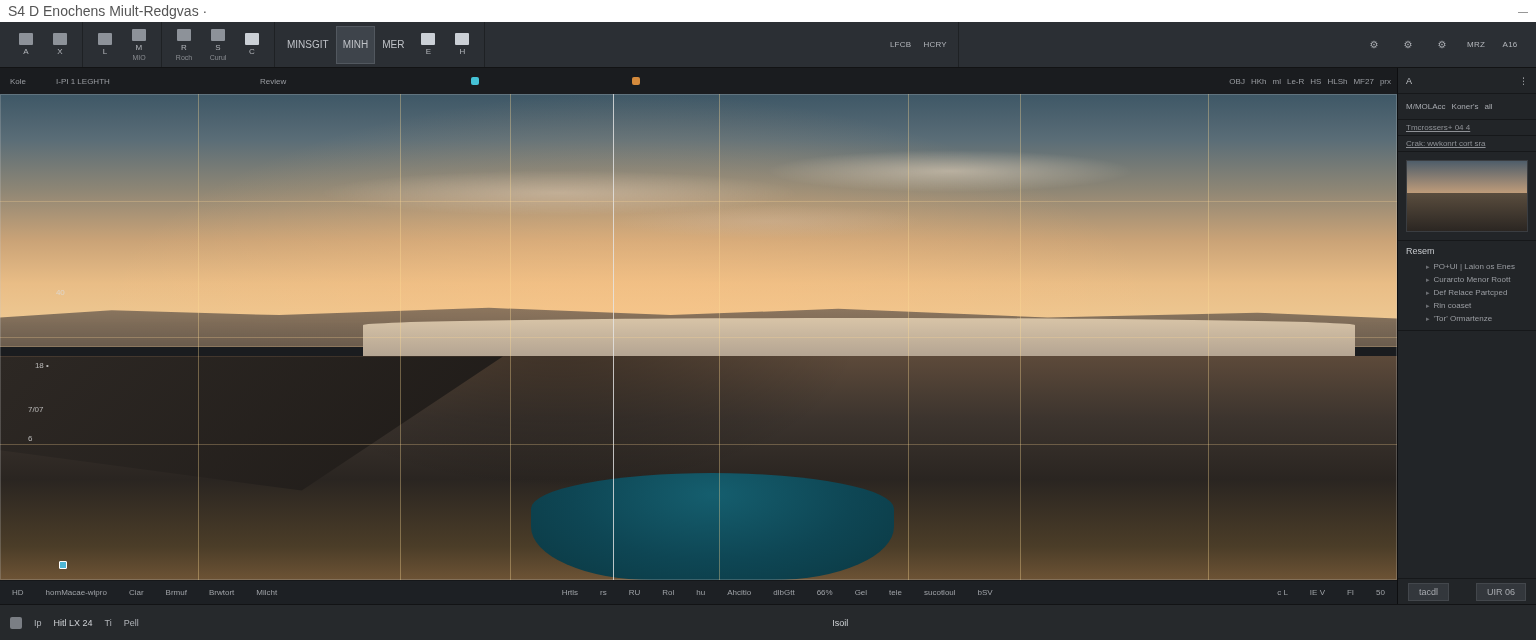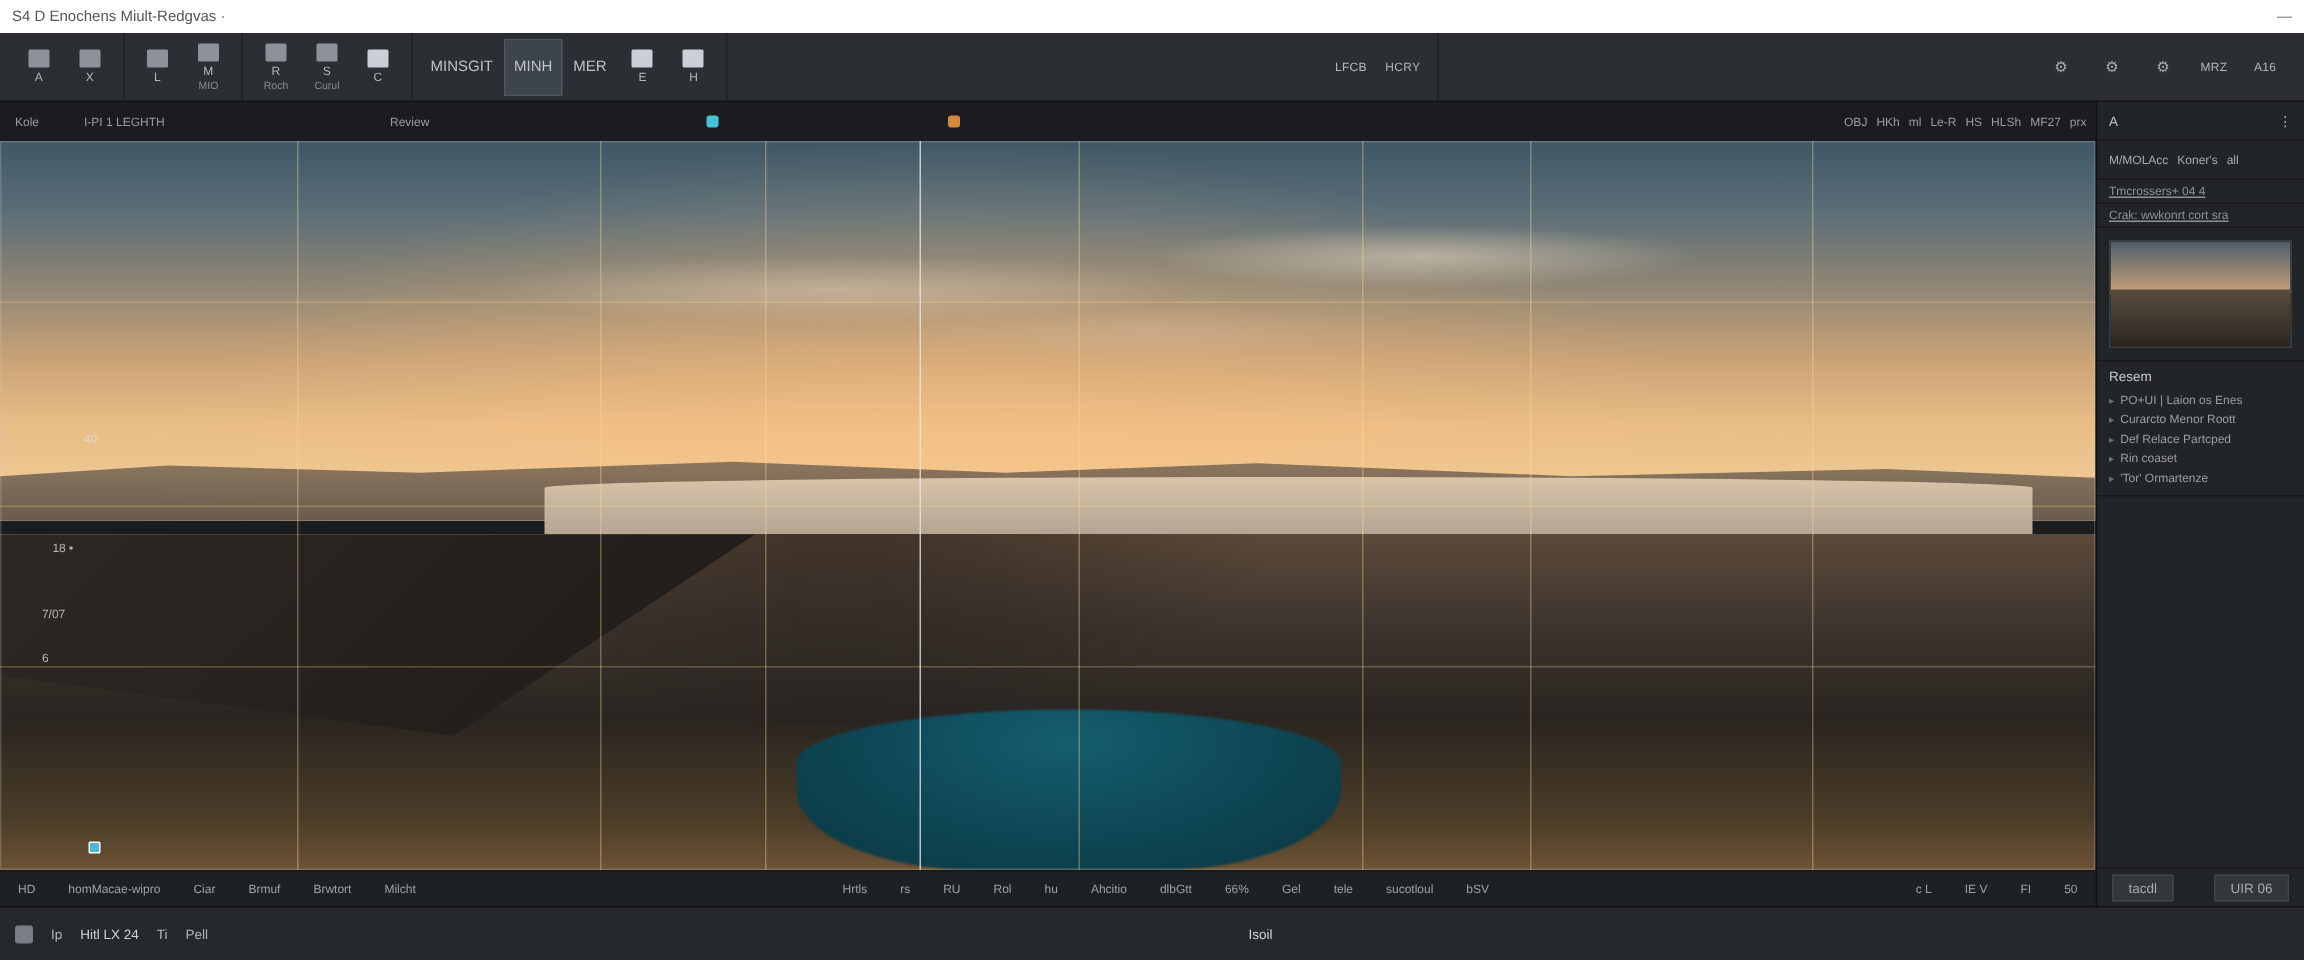--- a/index.html
+++ b/index.html
@@ -1,20 +1,20 @@
 <!DOCTYPE html>
 <html><head>
 <meta charset="utf-8">
 <style>
   * { margin: 0; padding: 0; box-sizing: border-box; }
   body { width: 1536px; height: 640px; overflow: hidden; font-family: "Segoe UI", Arial, sans-serif; background: #1b1e22; color: #a8abb0; font-size: 10px; }
 
   
   .titlebar { height: 22px; background: #ffffff; color: #555; display: flex; align-items: center; padding: 0 8px; justify-content: space-between; }
-  .titlebar .title { font-size: 10px; }
+  .titlebar .title { font-size: 14px; }
   .titlebar .sys { font-size: 10px; color: #777; }
 
   
   .ribbon { height: 46px; background: #2b2f34; border-bottom: 1px solid #121314; display: flex; align-items: center; padding: 0 4px; }
   .ribbon .group { display: flex; align-items: center; gap: 2px; padding: 0 6px; height: 100%; border-right: 1px solid #1e2124; }
   .ribbon .group.noborder { border-right: none; }
   .rbtn { min-width: 32px; height: 36px; display: flex; flex-direction: column; align-items: center; justify-content: center; gap: 2px; padding: 2px 5px; cursor: pointer; }
   .rbtn .icn { width: 14px; height: 12px; background: #8d9299; border-radius: 1px; }
   .rbtn .lbl { font-size: 8px; color: #b3b6bb; white-space: nowrap; letter-spacing: .2px; }
   .rbtn .lbl2 { font-size: 7px; color: #8a8d92; white-space: nowrap; }
@@ -92,21 +92,21 @@
   .sidepanel { flex: 1; background: #222528; display: flex; flex-direction: column; }
   .sp-head  { height: 26px; display: flex; align-items: center; gap: 10px; padding: 0 8px; font-size: 9px; color: #c0c3c7; border-bottom: 1px solid #16181a; }
   .sp-top   { height: 26px; display: flex; align-items: center; gap: 6px; padding: 0 8px; font-size: 8px; border-bottom: 1px solid #16181a; }
   .sp-sub   { padding: 4px 8px; font-size: 8px; color: #8e9196; border-bottom: 1px solid #16181a; height: 16px; display: flex; align-items: center; text-decoration: underline; }
   .thumb-wrap { padding: 8px; border-bottom: 1px solid #16181a; }
   .thumb { width: 100%; height: 72px; border: 1px solid #3a3d41; position: relative; overflow: hidden; }
   .thumb .tsky { position: absolute; inset: 0 0 50% 0; background: linear-gradient(#4e5d6a 0%, #caa27b 100%); }
   .thumb .tland { position: absolute; inset: 46% 0 0 0; background: linear-gradient(#5a4d3e 0%, #2b2622 100%); }
   .sp-section { padding: 5px 8px; border-bottom: 1px solid #16181a; }
   .sp-section .h { font-size: 9px; color: #c6c9cd; margin-bottom: 4px; }
-  .sp-row { font-size: 8px; color: #9a9da2; padding: 2px 0; display: flex; gap: 4px; align-items: center; cursor: pointer; }
+  .sp-row { font-size: 8px; color: #9a9da2; padding: 2px 0; display: flex; gap: 4px; align-items: center; cursor: pointer; margin-left: 20px; }
   .sp-row::before { content: "▸"; font-size: 7px; color: #6c6f73; }
   .sp-scroll { flex: 1; }
   .sp-footer { height: 26px; display: flex; align-items: center; justify-content: space-between; padding: 0 10px; font-size: 9px; border-top: 1px solid #16181a; }
   .sp-footer .b { padding: 3px 10px; background: #33373c; border: 1px solid #43474c; cursor: pointer; }
 
   
   .statusbar { height: 36px; background: #26292c; border-top: 1px solid #121315; display: flex; align-items: center; padding: 0 10px; gap: 16px; font-size: 9px; color: #b2b5ba; }
   .statusbar .left-cluster, .statusbar .mid-cluster, .statusbar .right-cluster { display: flex; align-items: center; gap: 12px; }
   .statusbar .sicn { width: 12px; height: 12px; background: #7a7e84; border-radius: 2px; }
   .statusbar .val { color: #cfd2d6; }

